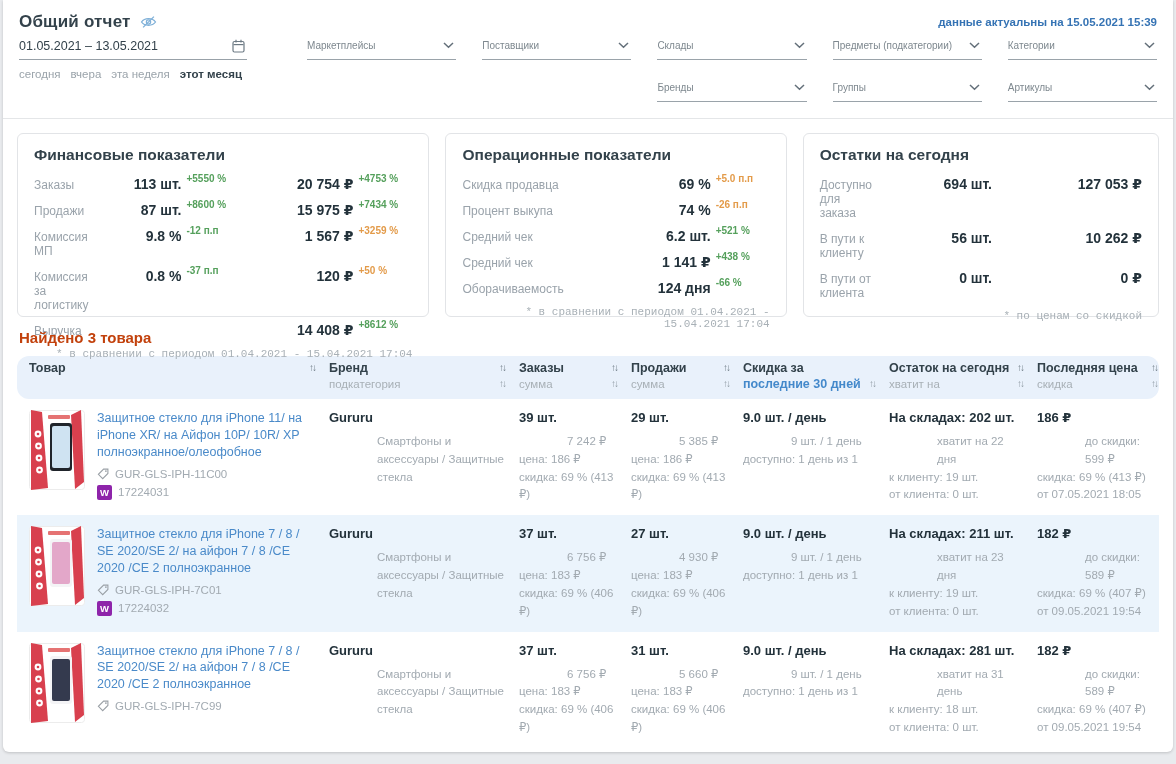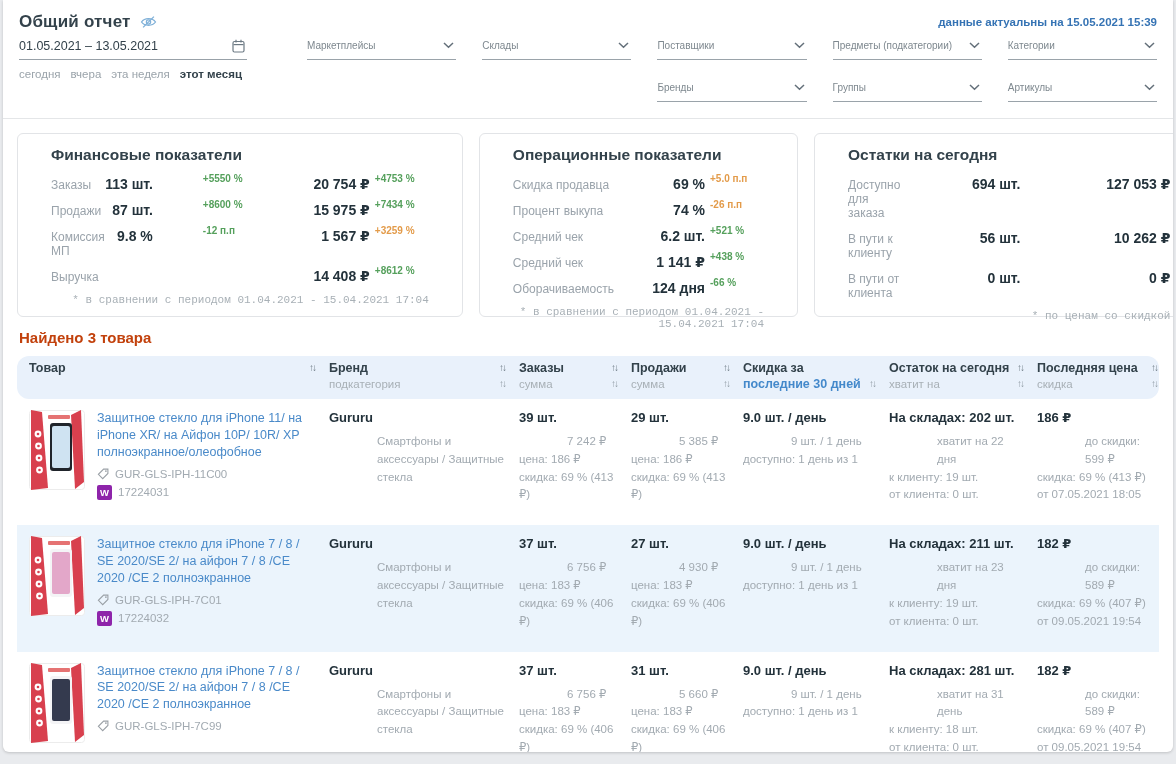--- a/index.html
+++ b/index.html
@@ -43,27 +43,27 @@
     display: flex; align-items: center; justify-content: space-between;
     border-bottom: 1px solid #9aa3aa; padding: 2px 2px 8px 0;
     font-size: 10px; color: #7d8archive89; color: #7e888f; cursor: pointer;
   }
   .sel-c3 { grid-column: 3; } .sel-c4 { grid-column: 4; } .sel-c5 { grid-column: 5; }
 
   
   .cards { display: flex; gap: 16px; padding: 14px 14px 0; }
   .card {
     flex: 1; height: 184px; border: 1px solid #e2e4e7; border-radius: 6px;
-    padding: 12px 33px 10px; display: flex; flex-direction: column; background: #fff;
+    padding: 12px 16px 10px; display: flex; flex-direction: column; background: #fff;
   }
   .card h2 { font-size: 15.5px; font-weight: 700; color: #33424b; margin-bottom: 12px; }
   .mrow { display: flex; align-items: flex-start; margin-bottom: 10px; }
   .mlabel { flex: 1; font-size: 12px; color: #9aa3ab; padding-top: 2px; }
   .mgroup { display: flex; justify-content: flex-end; align-items: flex-start; }
-  .g1 { width: 152px; gap: 45px; } .g2 { width: 172px; }
+  .g1 { width: 152px; } .g2 { width: 172px; }
   .gs { width: 150px; }
   .q1 { width: 120px; } .q2 { width: 150px; }
   .mnum { font-size: 14px; font-weight: 700; color: #23323b; white-space: nowrap; }
   .chg {
     width: 54px; margin-left: 5px; font-size: 10px; font-weight: 700;
     text-align: left; transform: translateY(-3px); white-space: nowrap;
   }
   .chg[data-tone="green"] { color: #55a05c; }
   .chg[data-tone="orange"] { color: #e39b4a; }
   .foot { margin-top: auto; text-align: right; font-size: 11px; color: #a8b0b6; font-family: Liberation Mono, monospace; }
@@ -73,21 +73,21 @@
   .table-sec h3 { font-size: 15px; font-weight: 700; color: #c2410c; margin: 12px 0 10px 2px; }
   .grid { display: grid; grid-template-columns: 300px 190px 112px 112px 146px 148px 134px; }
   .thead { background: #e9f1fb; border-radius: 12px; padding: 4px 0 7px 12px; }
   .th { padding-right: 14px; }
   .th-line { display: flex; justify-content: space-between; align-items: center; font-size: 12.5px; font-weight: 700; color: #33424b; line-height: 16px; }
   .th-line.sub { font-weight: 400; color: #a8b0b6; font-size: 11.5px; }
   .th-line.sub.link { color: #4489cb; font-weight: 700; font-size: 12.5px; cursor: pointer; }
   .sort { font-size: 10px; color: #6d7a84; letter-spacing: -2px; cursor: pointer; font-weight: 400; }
   .th-line.sub .sort { color: #8f9aa2; }
 
-  .trow { padding: 11px 0 21px 12px; align-items: start; }
+  .trow { padding: 11px 0 11px 12px; align-items: start; }
   .trow.alt { background: #ebf4fc; }
   .td { padding-right: 14px; font-size: 11.5px; }
   .main { font-size: 13px; font-weight: 700; color: #23323b; }
   .subl { color: #a2aab1; line-height: 1.55; }
   .mt { margin-top: 8px; margin-left: 48px; }
 
   .product { display: flex; }
   .thumb { flex: none; width: 56px; height: 80px; margin-right: 12px; cursor: pointer; }
   .pinfo { min-width: 0; }
   .ptitle { display: block; color: #4a8ac9; font-size: 12.5px; line-height: 1.35; cursor: pointer; text-decoration: none; }
@@ -135,27 +135,27 @@
       </div>
 
       <div class="selects">
         <div class="select">
           <span>Маркетплейсы</span>
           <svg width="11" height="7" viewBox="0 0 11 7">
               <polyline points="1,1 5.5,5.3 10,1" fill="none" stroke="#64707a" stroke-width="1.5"></polyline>
             </svg>
         </div>
         <div class="select">
+          <span>Поставщики</span>
+          <svg width="11" height="7" viewBox="0 0 11 7">
+              <polyline points="1,1 5.5,5.3 10,1" fill="none" stroke="#64707a" stroke-width="1.5"></polyline>
+            </svg>
+        </div>
+        <div class="select">
           <span>Склады</span>
-          <svg width="11" height="7" viewBox="0 0 11 7">
-              <polyline points="1,1 5.5,5.3 10,1" fill="none" stroke="#64707a" stroke-width="1.5"></polyline>
-            </svg>
-        </div>
-        <div class="select">
-          <span>Поставщики</span>
           <svg width="11" height="7" viewBox="0 0 11 7">
               <polyline points="1,1 5.5,5.3 10,1" fill="none" stroke="#64707a" stroke-width="1.5"></polyline>
             </svg>
         </div>
         <div class="select">
           <span>Предметы (подкатегории)</span>
           <svg width="11" height="7" viewBox="0 0 11 7">
               <polyline points="1,1 5.5,5.3 10,1" fill="none" stroke="#64707a" stroke-width="1.5"></polyline>
             </svg>
         </div>
@@ -215,20 +215,31 @@
       </div>
       <div class="mrow">
         <span class="mlabel">Комиссия МП</span>
         <span class="mgroup g1">
             <b class="mnum">9.8 %</b>
             <span class="chg" data-tone="green">-12 п.п</span>
           </span>
         <span class="mgroup g2">
             <b class="mnum">1 567 ₽</b>
             <span class="chg" data-tone="orange">+3259 %</span>
+          </span>
+      </div>
+      <div class="mrow">
+        <span class="mlabel">Комиссия за логистику</span>
+        <span class="mgroup g1">
+            <b class="mnum">0.8 %</b>
+            <span class="chg" data-tone="green">-37 п.п</span>
+          </span>
+        <span class="mgroup g2">
+            <b class="mnum">120 ₽</b>
+            <span class="chg" data-tone="orange">+50 %</span>
           </span>
       </div>
       <div class="mrow">
         <span class="mlabel">Выручка</span>
         <span class="mgroup g1">
             <b class="mnum"></b>
             <span class="chg"></span>
           </span>
         <span class="mgroup g2">
             <b class="mnum">14 408 ₽</b>

